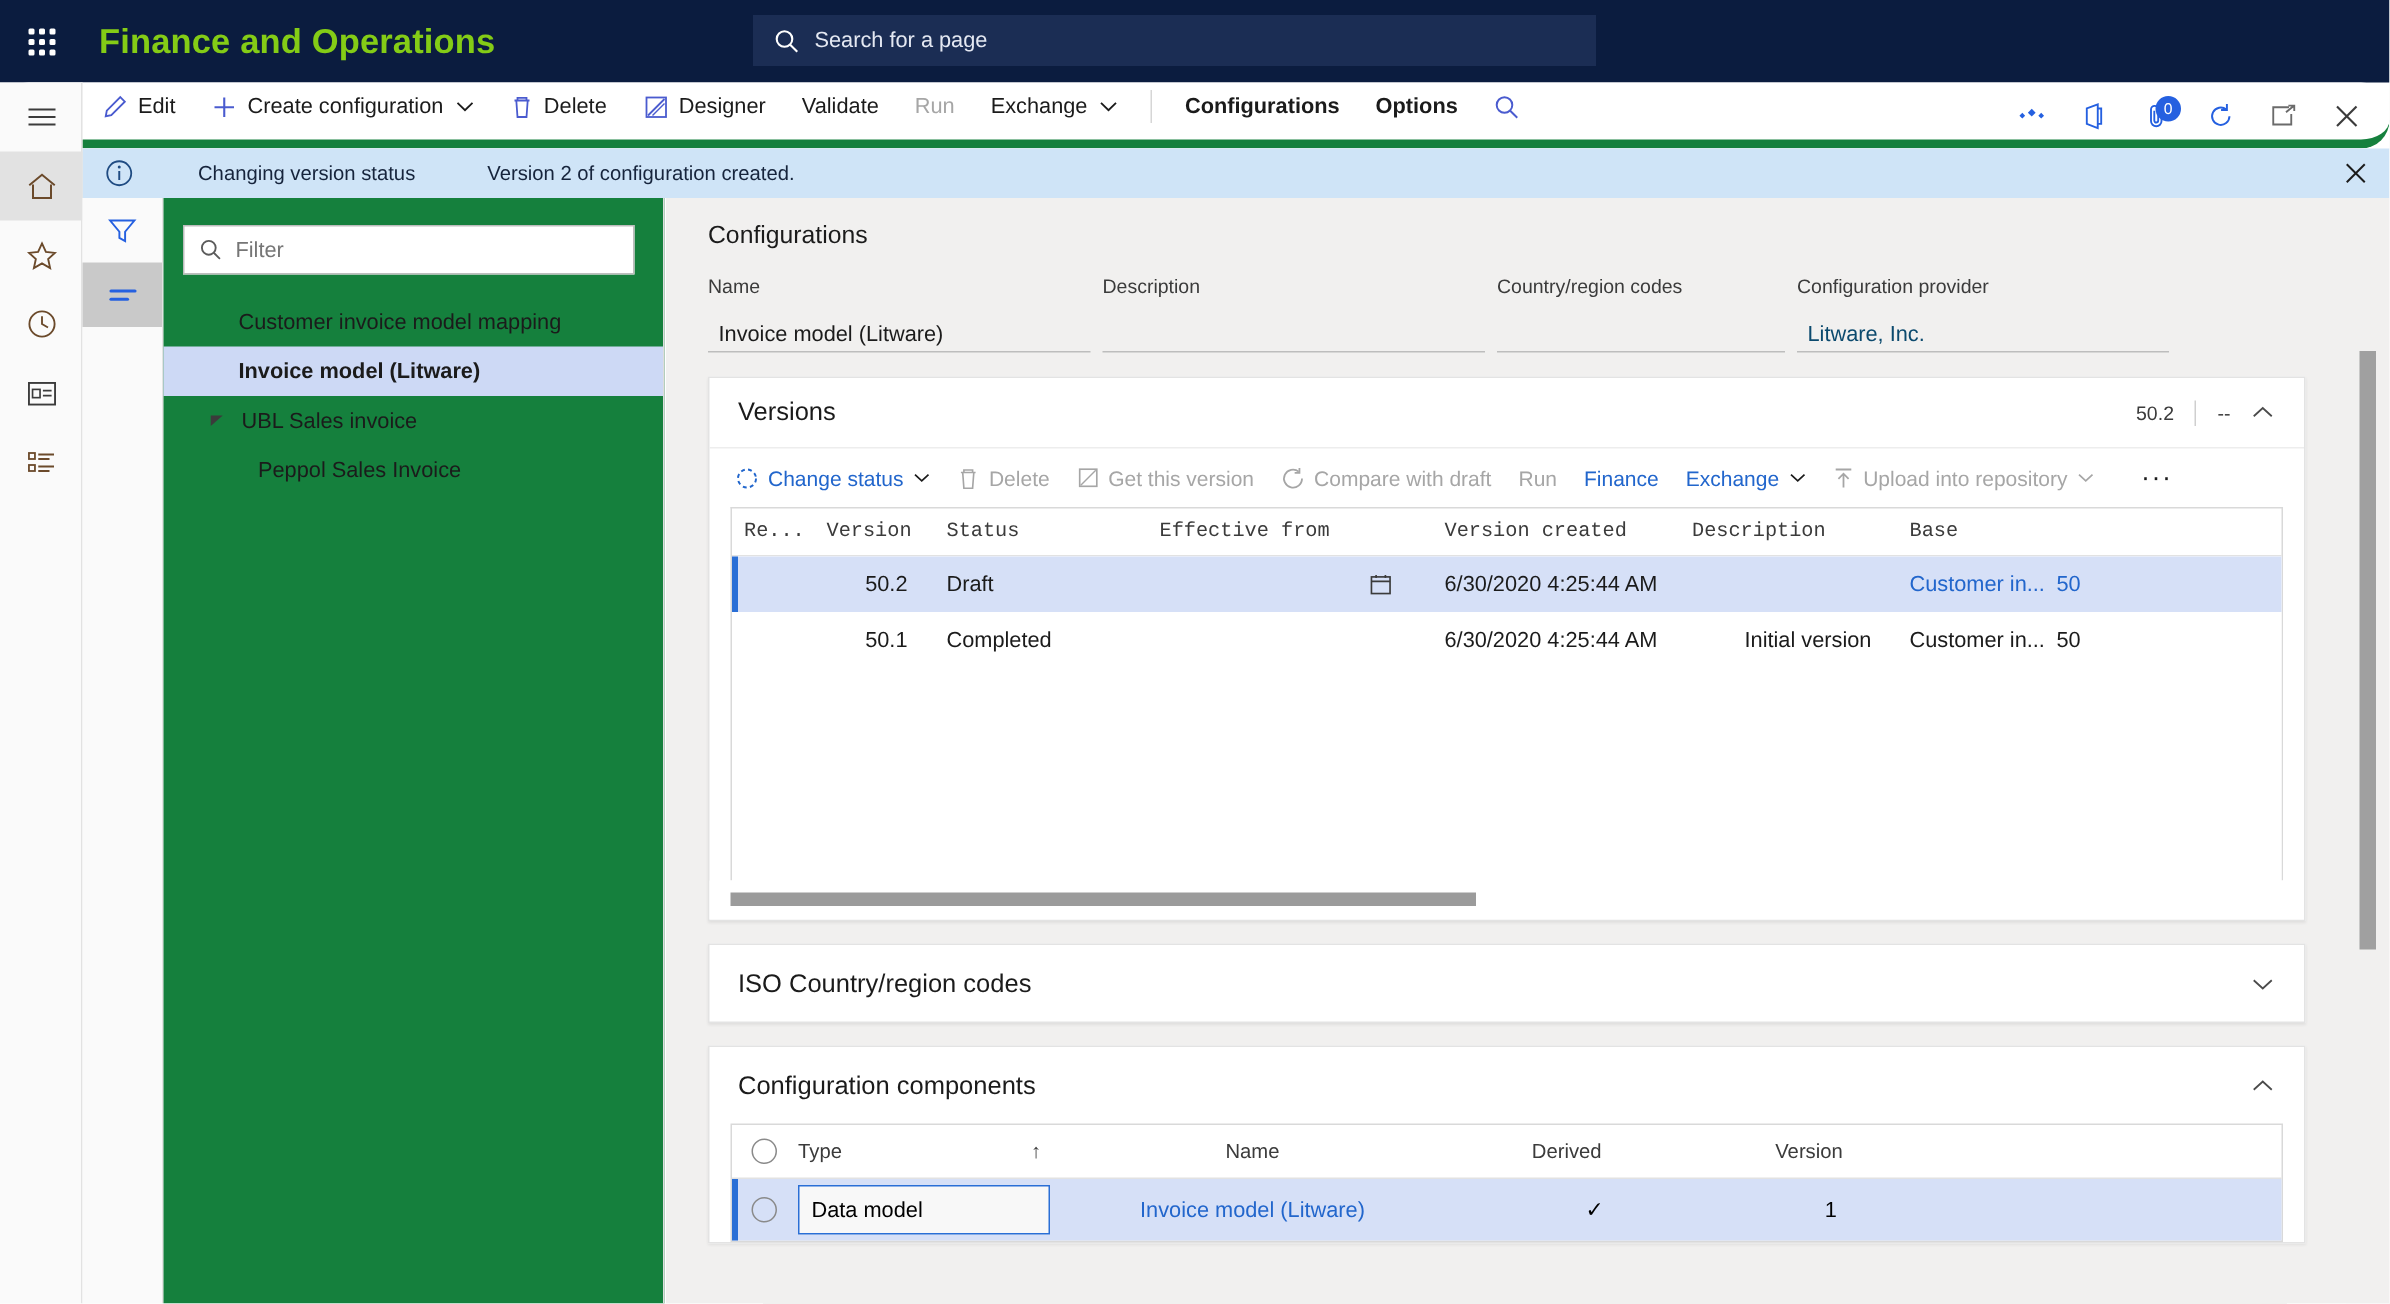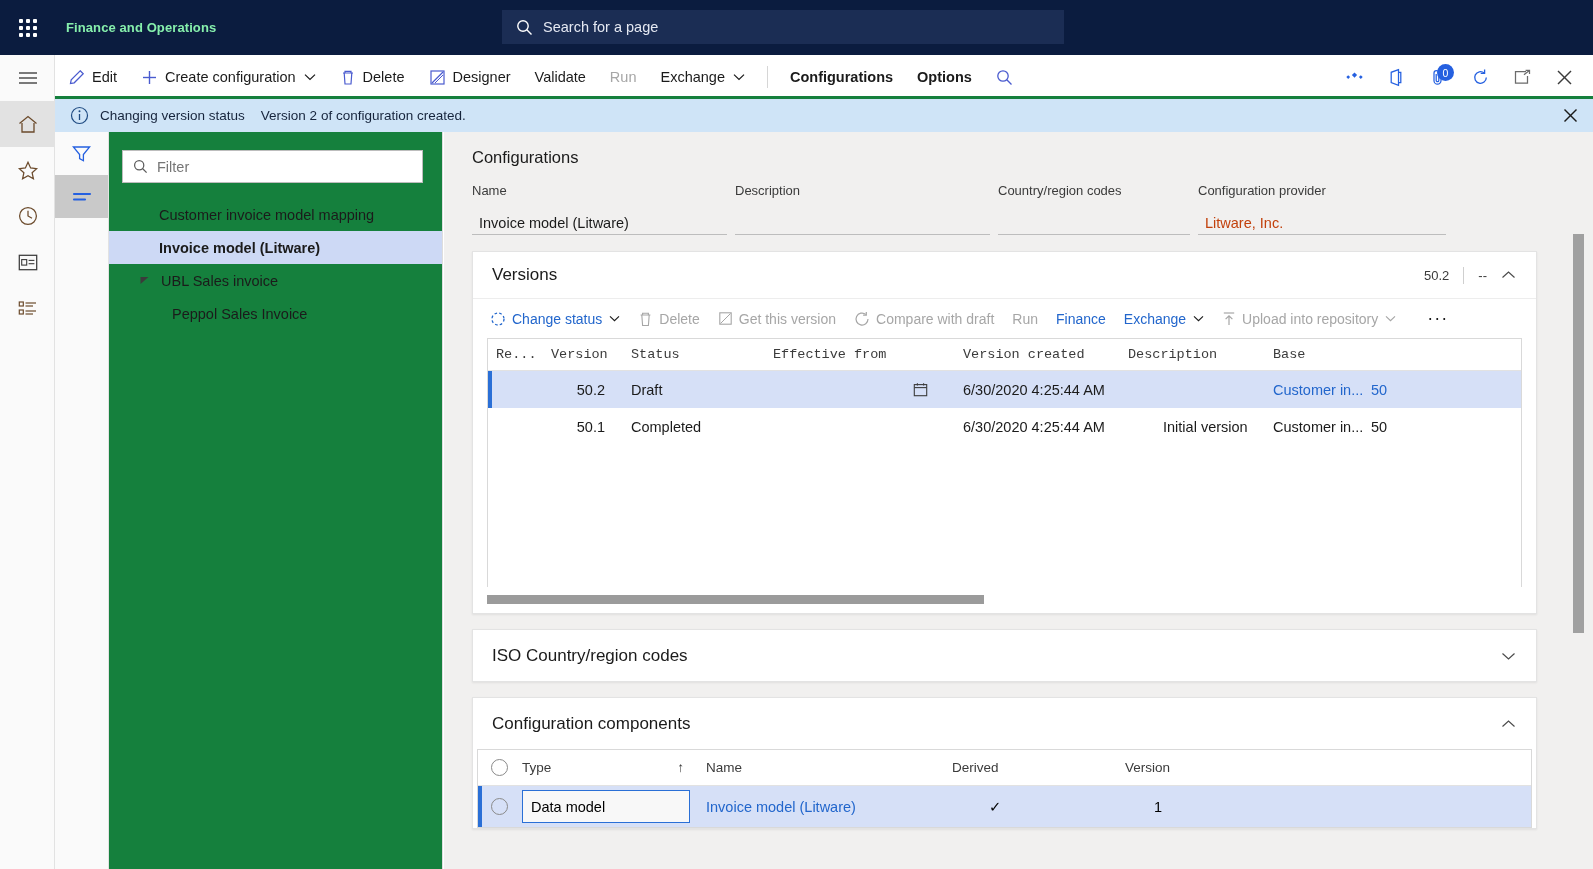--- a/index.html
+++ b/index.html
@@ -18,21 +18,21 @@
   .waffle {
     width: 56px; height: 55px; display: flex; align-items: center;
     justify-content: center; cursor: pointer;
   }
   .waffle-grid {
     display: grid; grid-template-columns: repeat(3, 4px);
     grid-template-rows: repeat(3, 4px); gap: 3px;
   }
   .waffle-grid i { width: 4px; height: 4px; background: #ffffff; border-radius: 1px; display: block; }
   .app-title {
-    color: #86efac; font-size: 13px; font-weight: bold;
+    color: #84cc16; font-size: 23px; font-weight: bold;
     margin-left: 10px; letter-spacing: .1px;
   }
   .searchbox {
     position: absolute; left: 502px; top: 10px; width: 562px; height: 34px;
     background: #1b2d54; display: flex; align-items: center; padding-left: 14px;
     cursor: text;
   }
   .searchbox .si { margin-right: 10px; display: flex; align-items: center; }
   .searchbox .sp { color: #e4e8f2; font-size: 14.5px; }
   .topbar-right {
@@ -45,22 +45,22 @@
   }
   .avatar {
     width: 37px; height: 37px; border-radius: 50%; background: #c7d2f0;
     color: #1a1a1a; display: flex; align-items: center; justify-content: center;
     font-size: 14.5px; margin-right: 14px; margin-left: 6px; cursor: pointer;
   }
 
   
   .toolbar {
     position: absolute; top: 55px; left: 0; width: 1593px; height: 44px;
-    background: #ffffff; border-bottom: 3px solid #15803d;
-    display: flex; align-items: flex-start;
+    background: #ffffff; border-bottom: 6px solid #15803d;
+    display: flex; align-items: flex-end; border-radius: 19px;
   }
   .tb-left { display: flex; align-items: center; height: 44px; margin-left: 56px; }
   .tbtn {
     display: flex; align-items: center; height: 44px; padding: 0 12px;
     font-size: 14.5px; color: #1b1b1b; cursor: pointer; white-space: nowrap;
   }
   .tbtn.disabled { color: #a6a6a6; cursor: default; }
   .tbtn.bold { font-weight: bold; }
   .tbtn .ico { margin-right: 7px; display: flex; align-items: center; }
   .tbtn .caret { margin-left: 8px; display: flex; align-items: center; }
@@ -75,21 +75,21 @@
   }
   .badge {
     position: absolute; top: 9px; left: 20px; min-width: 17px; height: 17px;
     border-radius: 9px; background: #2560e0; color: #fff; font-size: 10.5px;
     display: flex; align-items: center; justify-content: center; padding: 0 4px;
   }
 
   
   .msgbar {
     position: absolute; top: 99px; left: 0; width: 1593px; height: 33px;
-    background: #cfe4f7; display: flex; align-items: center;
+    background: #cfe4f7; display: flex; align-items: center; gap: 32px;
   }
   .msgbar .mico { margin-left: 70px; margin-right: 11px; display: flex; align-items: center; }
   .msgbar .mtitle { font-size: 13.5px; color: #16243c; }
   .msgbar .mtext { font-size: 13.5px; color: #16243c; margin-left: 16px; }
   .msgbar .mclose {
     position: absolute; right: 14px; cursor: pointer; display: flex; align-items: center;
   }
 
   
   .rail {
@@ -154,21 +154,21 @@
   .cfg-header { padding: 16px 0 0 28px; }
   .cfg-title { font-size: 16.5px; color: #1b1b1b; }
   .cfg-fields { display: flex; margin-top: 16px; }
   .fld { margin-right: 8px; }
   .fld-label { font-size: 13px; color: #3b3b3b; margin-bottom: 10px; }
   .fld-value {
     font-size: 14.5px; color: #1b1b1b; height: 27px; border-bottom: 1px solid #bdbdbd;
     padding-left: 7px; display: flex; align-items: flex-end; padding-bottom: 3px;
     cursor: text;
   }
-  .fld-value.link { color: #c2410c; }
+  .fld-value.link { color: #0c4a6e; }
   .fld.w1 { width: 255px; } .fld.w2 { width: 255px; }
   .fld.w3 { width: 192px; } .fld.w4 { width: 248px; }
 
   
   .card {
     background: #ffffff; margin: 0 56px 0 28px; border: 1px solid #e3e3e3;
     box-shadow: 0 1px 2px rgba(0,0,0,.07);
   }
   .card-head {
     height: 46px; display: flex; align-items: center; padding: 0 20px 0 19px;
@@ -216,21 +216,21 @@
     content: ""; position: absolute; left: 0; top: 0; width: 4px; height: 37px;
     background: #2a6fd6;
   }
   .gc { padding-left: 8px; overflow: hidden; white-space: nowrap; }
   .gc.link { color: #2266cc; }
   .hscroll-wrap { height: 26px; padding: 8px 14px 0 14px; background: #fff; }
   .hscroll-track { height: 9px; background: #ffffff; position: relative; }
   .hscroll-thumb { height: 9px; background: #9b9b9b; border-radius: 0; width: 48%; }
 
   
-  .cgrid { margin: 0 4px; border: 1px solid #d9d9d9; }
+  .cgrid { margin: 0 14px; border: 1px solid #d9d9d9; text-align: center; }
   .cgrid-head {
     height: 36px; display: flex; align-items: center; font-size: 13.5px;
     color: #3b3b3b; border-bottom: 1px solid #e2e2e2;
   }
   .circ {
     width: 17px; height: 17px; border: 1.4px solid #8a8a8a; border-radius: 50%;
     margin-left: 13px; margin-right: 14px; flex: none; cursor: pointer;
   }
   .crow {
     height: 41px; display: flex; align-items: center; font-size: 14.5px;

